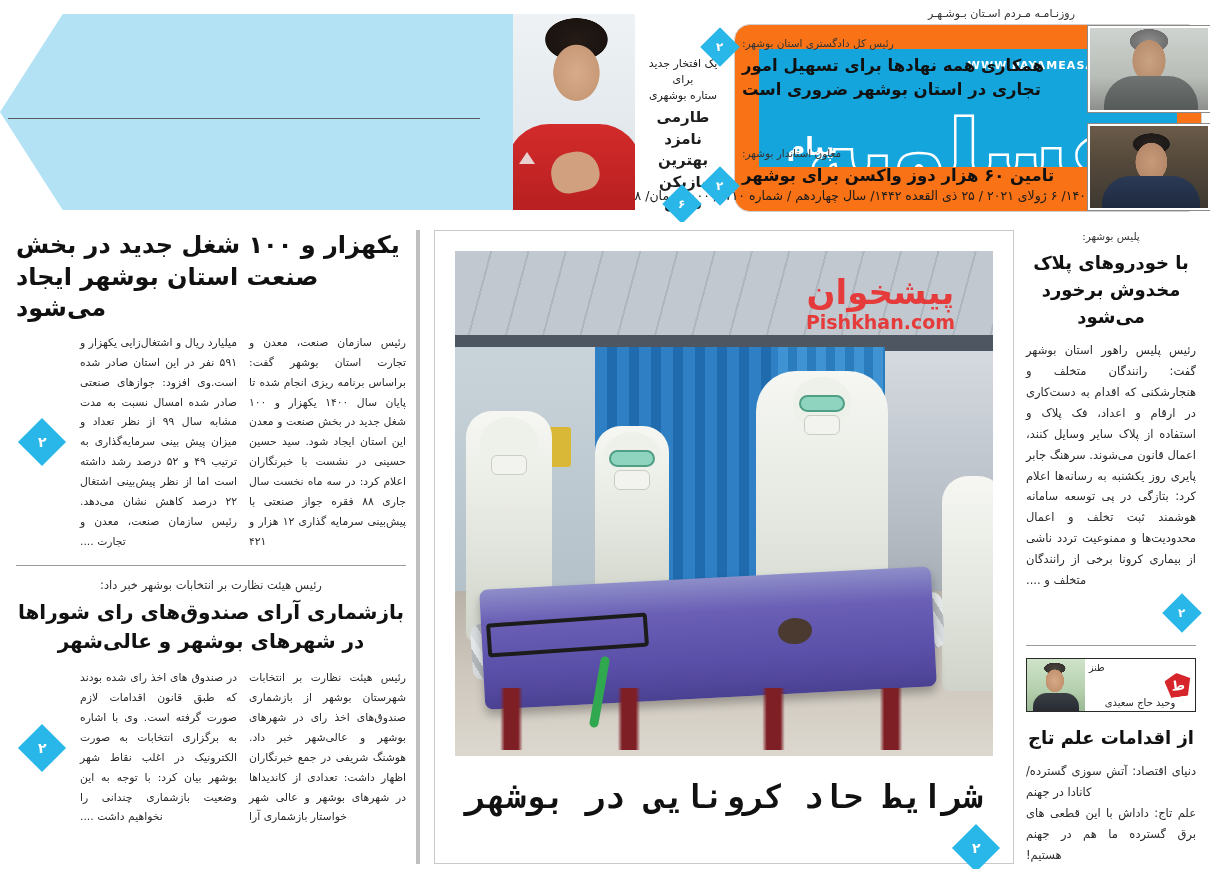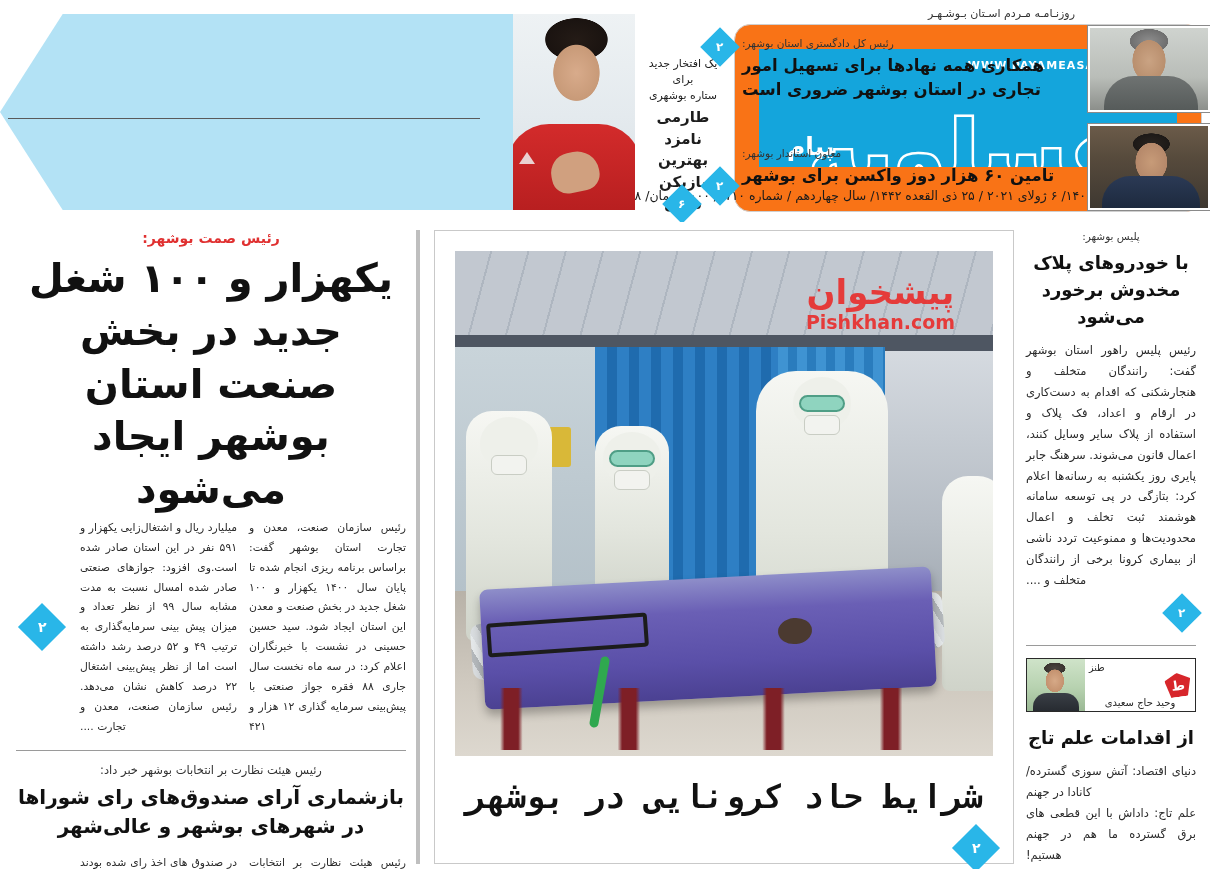--- a/index.html
+++ b/index.html
@@ -434,22 +434,22 @@
     width: 404px; height: 634px;
     padding-right: 10px;
     border-right: 4px solid #bfbfbf;
   }
 
   .lead-kicker {
     text-align: center; color: #e03030;
     font-size: 14px; font-weight: bold; margin-bottom: 6px;
   }
   .lead-title {
-    text-align: center; font-size: 40px; font-weight: bold;
-    color: #111; line-height: 1.32; margin-bottom: 2px;
+    text-align: left; font-size: 24px; font-weight: bold;
+    color: #111; line-height: 1.32; margin-bottom: 8px;
   }
 
   .story-kicker {
     text-align: center; color: #333; font-size: 11.5px; margin-bottom: 6px;
   }
   .story-title {
     text-align: center; font-size: 20px; font-weight: bold;
     color: #111; line-height: 1.45; margin-bottom: 12px;
   }
 
@@ -614,21 +614,20 @@
       <div class="caption-badge-row">
         <div class="badge">
           <span>۲</span>
         </div>
       </div>
     </div>
 
     <div class="rightcol">
 
       <div>
-        <div class="lead-kicker">رئیس صمت بوشهر:</div>
         <div class="lead-title">یکهزار و ۱۰۰ شغل جدید در بخش صنعت استان بوشهر ایجاد می‌شود</div>
         <div class="cols">
           <div class="col">رئیس سازمان صنعت، معدن و تجارت استان بوشهر گفت: براساس برنامه ریزی انجام شده تا پایان سال ۱۴۰۰ یکهزار و ۱۰۰ شغل جدید در بخش صنعت و معدن این استان ایجاد شود. سید حسین حسینی در نشست با خبرنگاران اعلام کرد: در سه ماه نخست سال جاری ۸۸ فقره جواز صنعتی با پیش‌بینی سرمایه گذاری ۱۲ هزار و ۴۲۱</div>
           <div class="col">میلیارد ریال و اشتغال‌زایی یکهزار و ۵۹۱ نفر در این استان صادر شده است.وی افزود: جوازهای صنعتی صادر شده امسال نسبت به مدت مشابه سال ۹۹ از نظر تعداد و میزان پیش بینی سرمایه‌گذاری به ترتیب ۴۹ و ۵۲ درصد رشد داشته است اما از نظر پیش‌بینی اشتغال ۲۲ درصد کاهش نشان می‌دهد. رئیس سازمان صنعت، معدن و تجارت ....</div>
           <div class="badge-cell">
             <div class="badge">
               <span>۲</span>
             </div>
           </div>
         </div>

